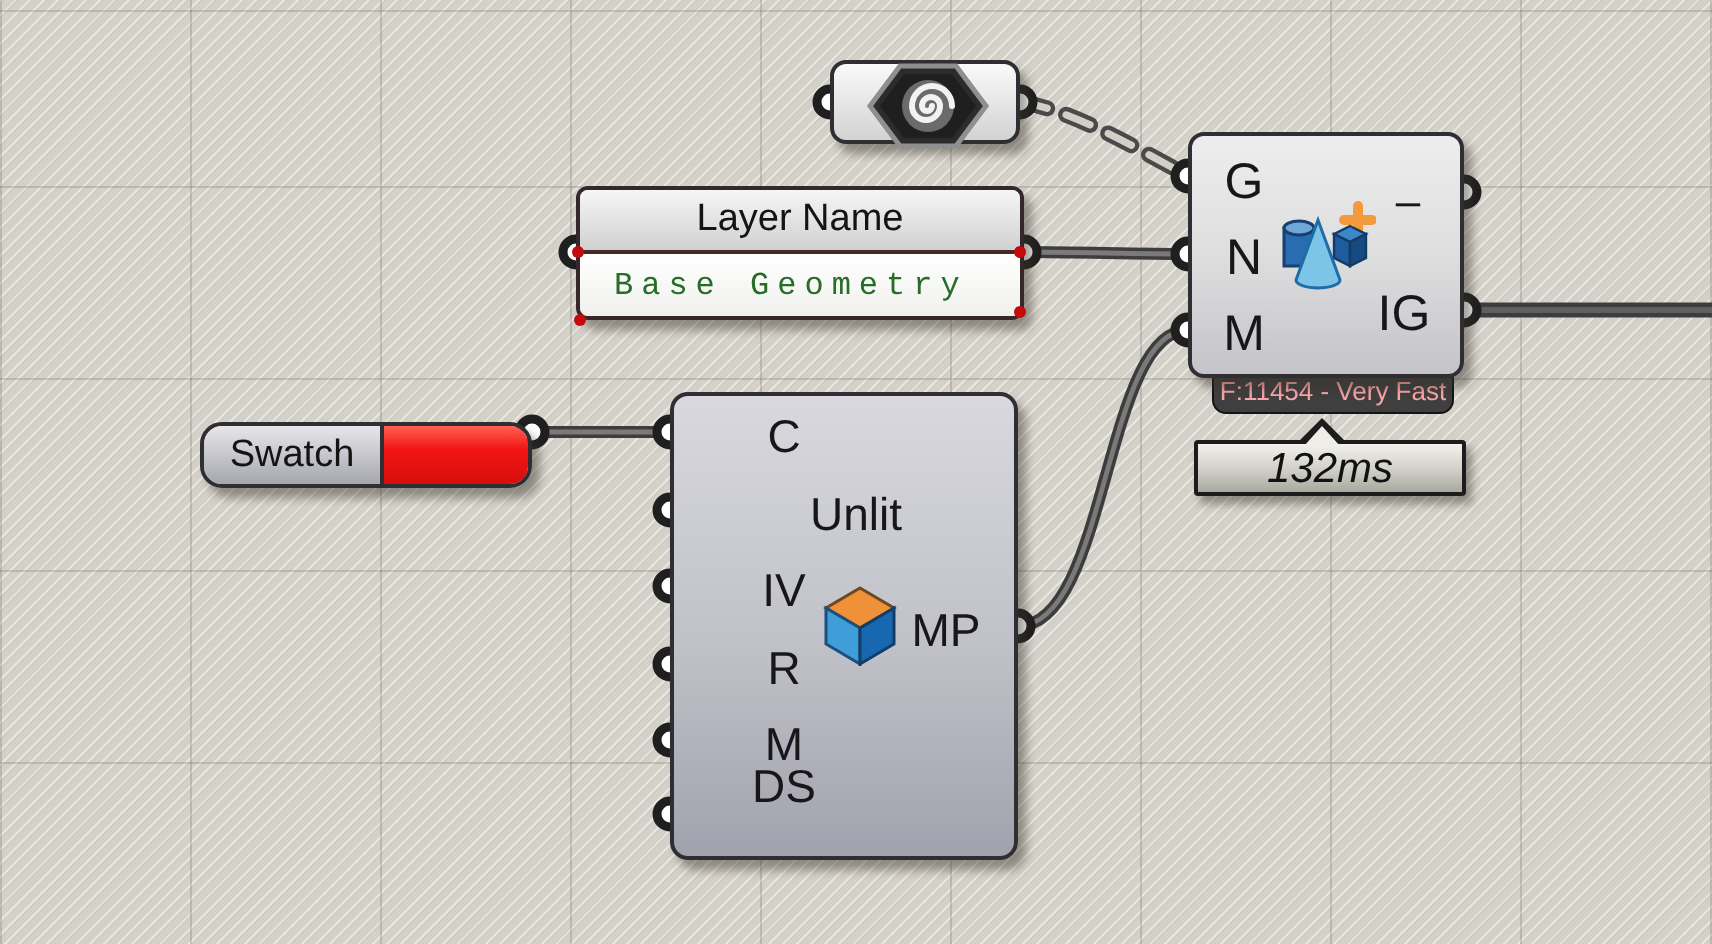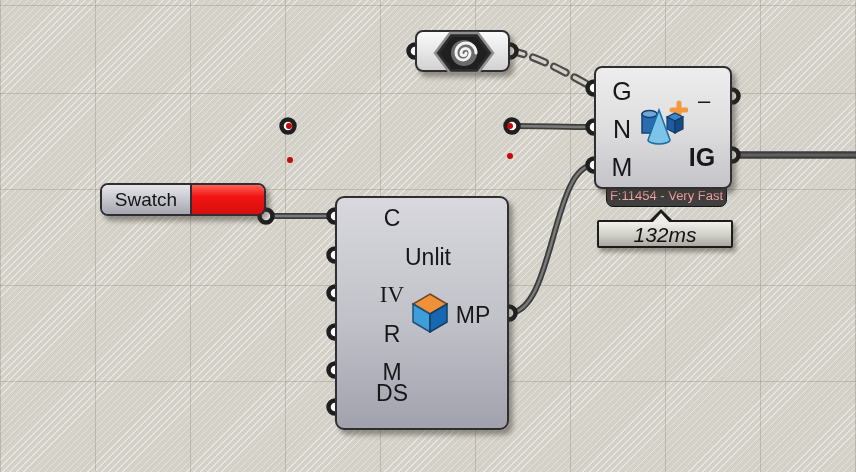--- a/index.html
+++ b/index.html
@@ -110,52 +110,56 @@
 
   <div class="node capsule-light" style="left:415px; top:30px; width:95px; height:42px;">
     <svg width="62" height="46" style="position:absolute; left:16px; top:-2px;">
       <polygon points="2,23 17,3 45,3 60,23 45,43 17,43" fill="#2c2c2c" stroke="#8f8f8f" stroke-width="2.5"></polygon>
       <polygon points="7,23 19,7 43,7 55,23 43,39 19,39" fill="#1f1f1f"></polygon>
       <circle cx="31" cy="23" r="13" fill="#6b6b6b"></circle>
       <path d="M33,23 A2.5,2.5 0 0 1 28,23 A4.5,4.5 0 0 1 37,23 A7,7 0 0 1 23,23 A10,10 0 0 1 43,23" fill="none" stroke="#f2f2f2" stroke-width="3" stroke-linecap="round"></path>
     </svg>
   </div>
 
+  <div class="node" style="left:288px; top:93px; width:224px; height:67px; border-radius:6px; overflow:hidden; border-color:#35282a;">
+    <div class="panel-title">Layer Name</div>
+    <div class="panel-body">Base Geometry</div>
+  </div>
   <div class="grip" style="left:286px; top:123px;"></div>
   <div class="grip" style="left:507px; top:123px;"></div>
   <div class="grip" style="left:287px; top:157px;"></div>
   <div class="grip" style="left:507px; top:153px;"></div>
 
-  <div class="node" style="left:100px; top:183px; width:166px; height:33px; display:flex; overflow:hidden;">
+  <div class="node" style="left:100px; top:211px; width:166px; height:33px; display:flex; overflow:hidden;border-radius:11px;">
     <div style="width:88px; background:linear-gradient(#e6e6ea,#c6c6cd 50%,#a6a6b0); border-right:2px solid #2e2e33;
                 text-align:center; font-size:19px; line-height:29px; color:#141414;">Swatch</div>
     <div style="flex:1; background:linear-gradient(#ff6152,#f21414 40%,#d60e0e);"></div>
   </div>
 
   <div class="node comp-gray" style="left:335px; top:196px; width:174px; height:234px; border-radius:9px;">
     <div class="param" style="left:0; top:5px;   width:110px;">C</div>
     <div class="param" style="left:0; top:44px;  width:110px;padding-left:36px;">Unlit</div>
-    <div class="param" style="left:0; top:82px;  width:110px;font-family:Liberation Serif, serif;">IV</div>
+    <div class="param" style="left:0; top:82px;  width:110px;">IV</div>
     <div class="param" style="left:0; top:121px; width:110px;">R</div>
     <div class="param" style="left:0; top:159px; width:110px;">M</div>
     <div class="param" style="left:0; top:180px; width:110px;">DS</div>
     <div class="param" style="right:6px; top:102px; width:56px;">MP</div>
     <svg width="42" height="42" style="position:absolute; left:72px; top:93px;">
       <polygon points="21,3 38,13 21,23 4,13" fill="#f0913a" stroke="#6b4a22" stroke-width="1.5"></polygon>
       <polygon points="4,13 21,23 21,41 4,31" fill="#3f9ed8" stroke="#1c4f7e" stroke-width="1.5"></polygon>
       <polygon points="21,23 38,13 38,31 21,41" fill="#1768b0" stroke="#123e66" stroke-width="1.5"></polygon>
     </svg>
   </div>
 
   <div class="node comp-pale" style="left:594px; top:66px; width:138px; height:123px;">
     <div class="param" style="left:8px; top:8px;  width:36px; font-size:25px;">G</div>
     <div class="param" style="left:8px; top:46px; width:36px; font-size:25px;">N</div>
     <div class="param" style="left:8px; top:84px; width:36px; font-size:25px;">M</div>
     <div class="param" style="right:8px; top:18px; width:36px; font-size:22px;">–</div>
-    <div class="param" style="right:8px; top:74px; width:40px; font-size:25px;font-weight:bold;">IG</div>
+    <div class="param" style="right:8px; top:74px; width:40px; font-size:25px;">IG</div>
     <svg width="50" height="52" style="position:absolute; left:42px; top:28px;">
       <path d="M41,7 v14 M34,14 h14" stroke="#f59a3c" stroke-width="5" stroke-linecap="round"></path>
       <rect x="4" y="18" width="15" height="19" fill="#2a6cb0" stroke="#17406e" stroke-width="1.5"></rect>
       <ellipse cx="11.5" cy="18" rx="7.5" ry="3.5" fill="#6fa8d8" stroke="#17406e" stroke-width="1.5"></ellipse>
       <polygon points="29,21 37,17 45,21 37,25" fill="#3f86c8" stroke="#123c66" stroke-width="1.2"></polygon>
       <polygon points="29,21 37,25 37,37 29,33" fill="#1d5c9e" stroke="#123c66" stroke-width="1.2"></polygon>
       <polygon points="37,25 45,21 45,33 37,37" fill="#164a80" stroke="#123c66" stroke-width="1.2"></polygon>
       <path d="M10,44 L21,14 L32,44 A11,4 0 0 1 10,44 Z" fill="#7cc4e8" stroke="#1d6ea6" stroke-width="1.5"></path>
     </svg>
   </div>

